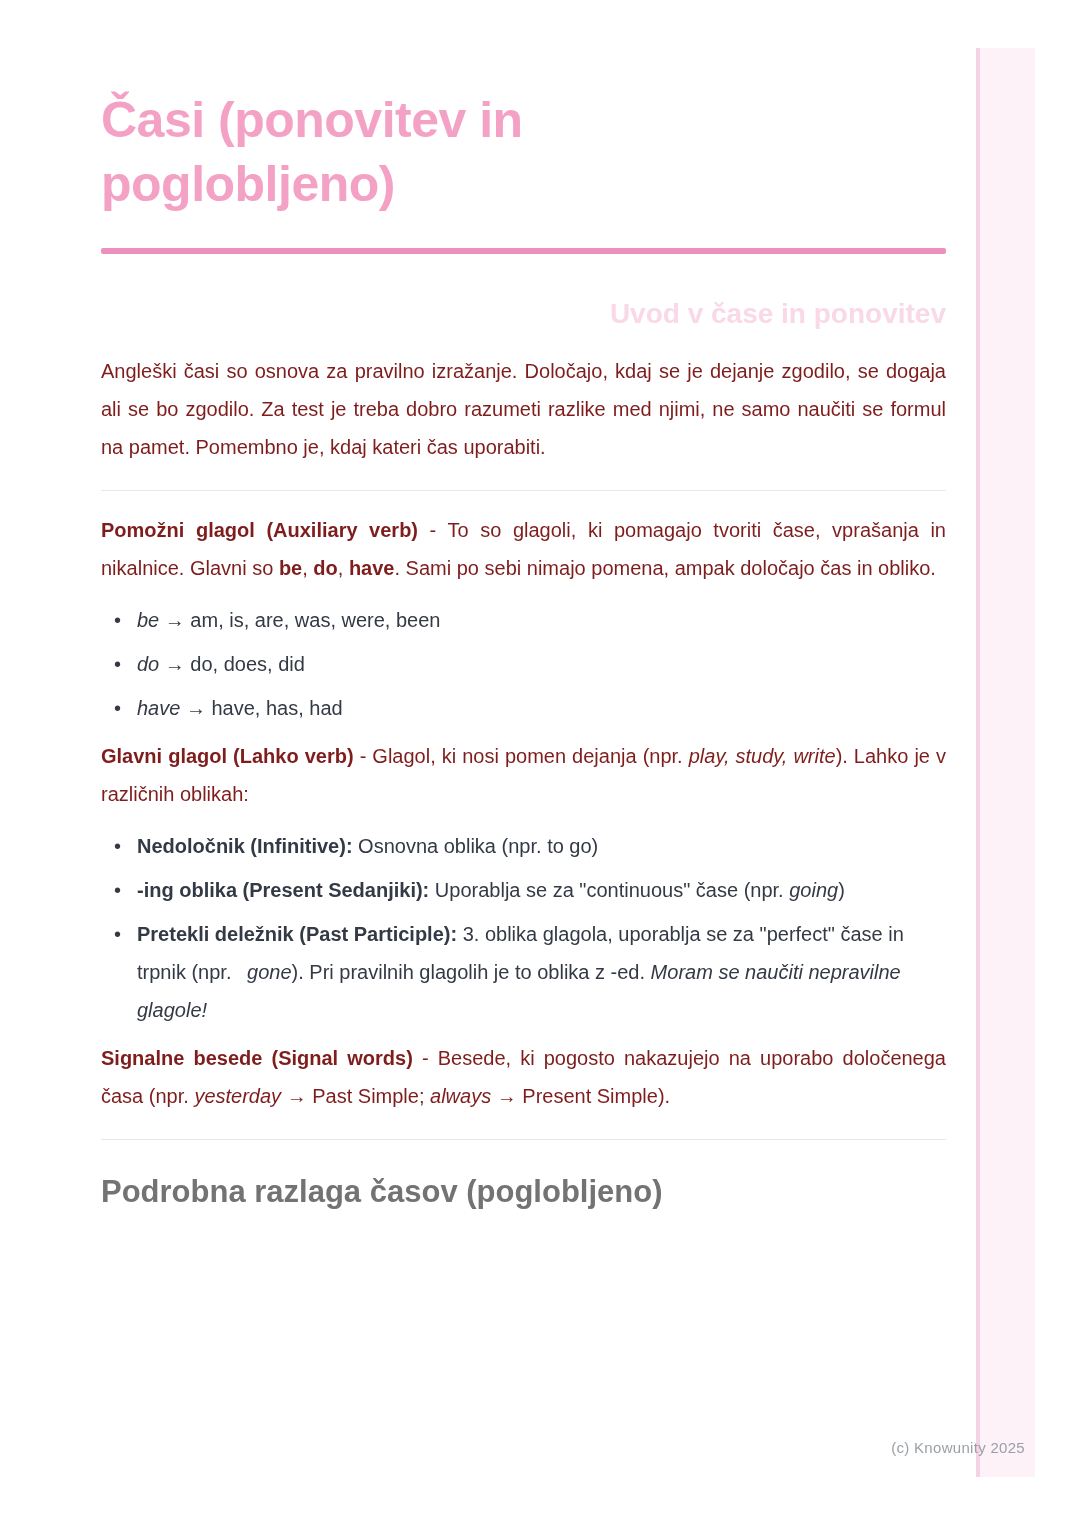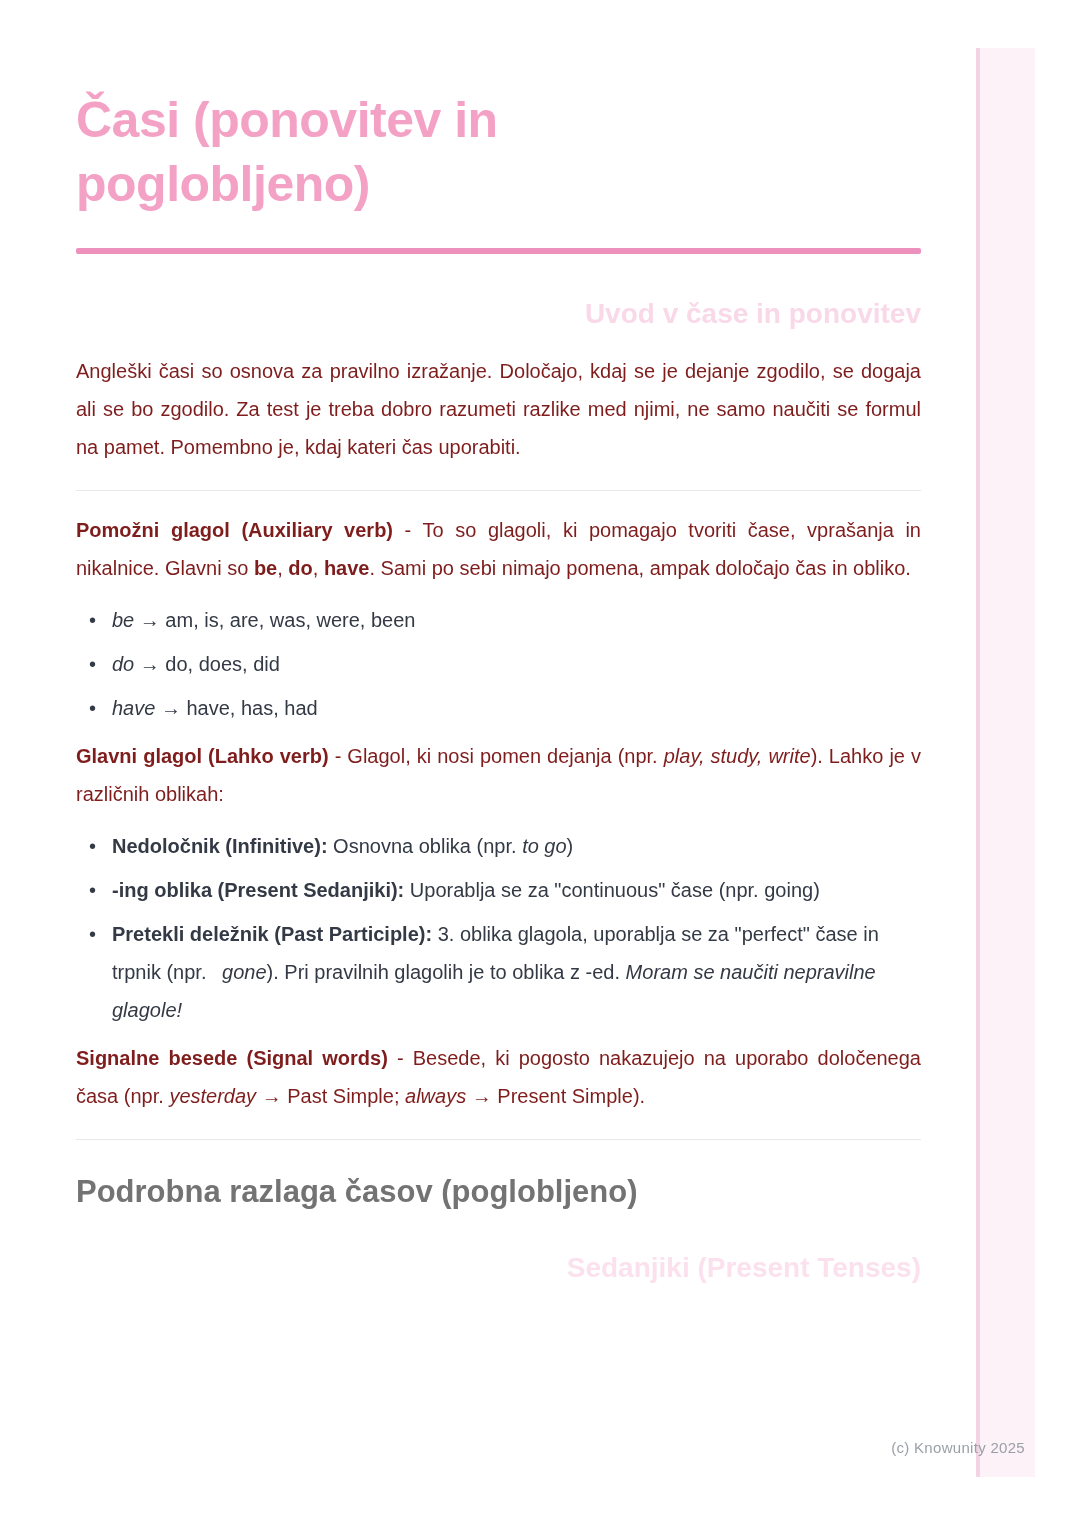--- a/index.html
+++ b/index.html
@@ -18,21 +18,21 @@
     left: 976px;
     top: 48px;
     width: 55px;
     height: 1429px;
     background: #fcf2f8;
     border-left: 4px solid #f4d4e4;
   }
 
   .content {
     position: absolute;
-    left: 76px;
+    left: 101px;
     top: 0;
     width: 845px;
     color: #333a45;
   }
 
   h1.doc-title {
     margin: 88px 0 0 0;
     max-width: 640px;
     font-size: 50px;
     line-height: 64px;
@@ -139,30 +139,29 @@
 
     <ul class="doc-list">
       <li><span class="bullet-dot">•</span><span style="font-style: italic;">be</span><span> → am, is, are, was, were, been</span></li>
       <li><span class="bullet-dot">•</span><span style="font-style: italic;">do</span><span> → do, does, did</span></li>
       <li><span class="bullet-dot">•</span><span style="font-style: italic;">have</span><span> → have, has, had</span></li>
     </ul>
 
     <p class="body-text"><span style="font-weight: 700;">Glavni glagol (Lahko verb)</span><span> - Glagol, ki nosi pomen dejanja (npr. </span><span style="font-style: italic;">play, study, write</span><span>). Lahko je v različnih oblikah:</span></p>
 
     <ul class="doc-list">
-      <li><span class="bullet-dot">•</span><span style="font-weight: 700;">Nedoločnik (Infinitive):</span><span> Osnovna oblika (npr. </span><span style="font-style: italic;">to go</span><span>)</span></li>
-      <li><span class="bullet-dot">•</span><span style="font-weight: 700;">-ing oblika (Present Sedanjiki):</span><span> Uporablja se za "continuous" čase (npr. </span><span style=" margin-top: 29px;">going</span><span>)</span></li>
+      <li><span class="bullet-dot">•</span><span style="font-weight: 700;">Nedoločnik (Infinitive):</span><span> Osnovna oblika (npr. </span><span style="">to go</span><span>)</span></li>
+      <li><span class="bullet-dot">•</span><span style="font-weight: 700;">-ing oblika (Present Sedanjiki):</span><span> Uporablja se za "continuous" čase (npr. </span><span style="font-style: italic; margin-top: 29px;">going</span><span>)</span></li>
       <li><span class="bullet-dot">•</span><span style="font-weight: 700;">Pretekli deležnik (Past Participle):</span><span> 3. oblika glagola, uporablja se za "perfect" čase in trpnik (npr. </span><span style="font-style: italic; margin-left: 10px;">gone</span><span>). Pri pravilnih glagolih je to oblika z -ed. </span><span style="font-style: italic;">Moram se naučiti nepravilne glagole!</span></li>
     </ul>
 
     <p class="body-text"><span style="font-weight: 700;">Signalne besede (Signal words)</span><span> - Besede, ki pogosto nakazujejo na uporabo določenega časa (npr. </span><span style="font-style: italic;">yesterday</span><span> → Past Simple; </span><span style="font-style: italic;">always</span><span> → Present Simple).</span></p>
 
     <hr class="divider">
 
     <h2 class="section-lg">Podrobna razlaga časov (poglobljeno)</h2>
 
-    <h3 class="section faded">Sedanjiki (Present Tenses)</h3>
 
   </div>
 
   <div class="footer-copyright">(c) Knowunity 2025</div>
 
 </div>
 
 </body></html>

